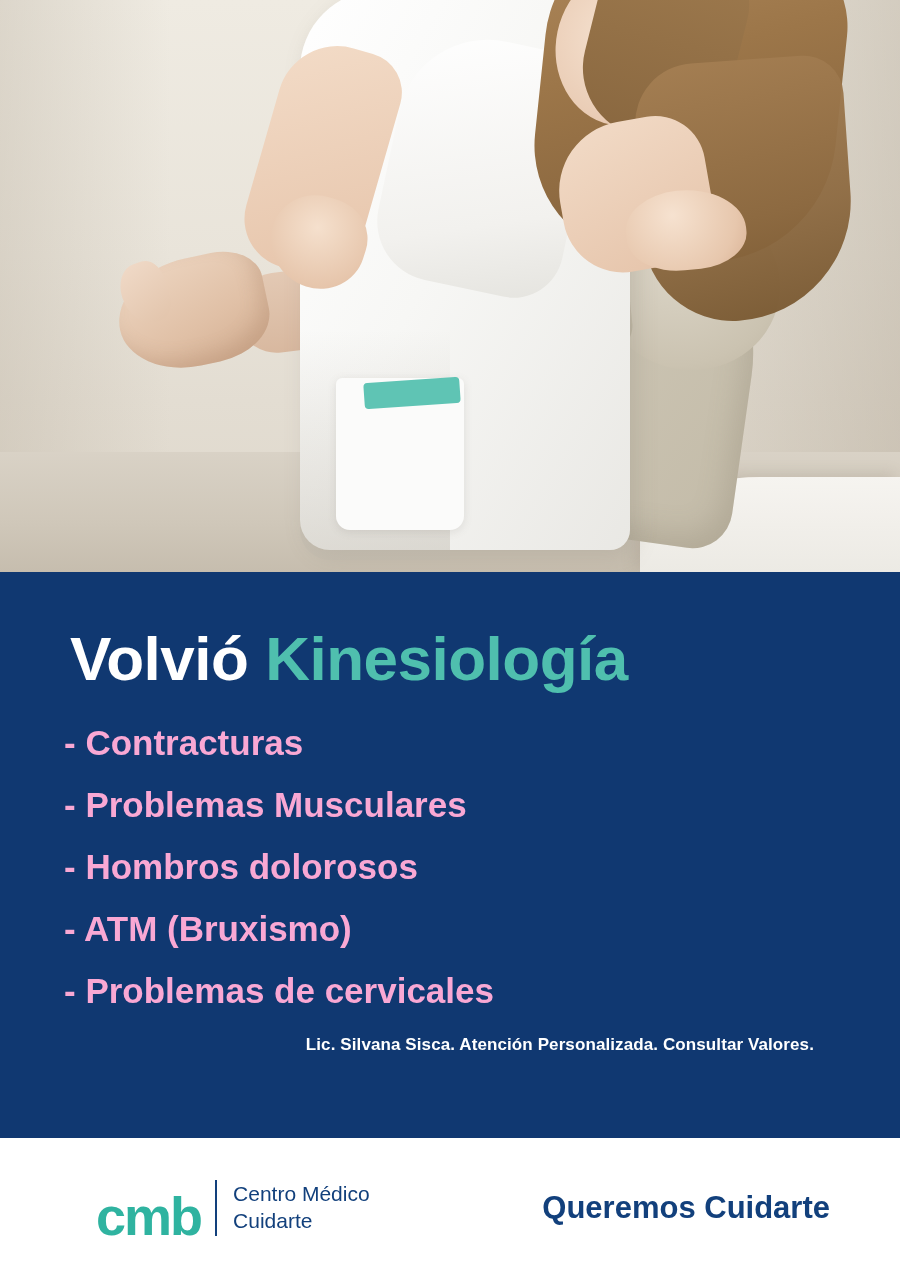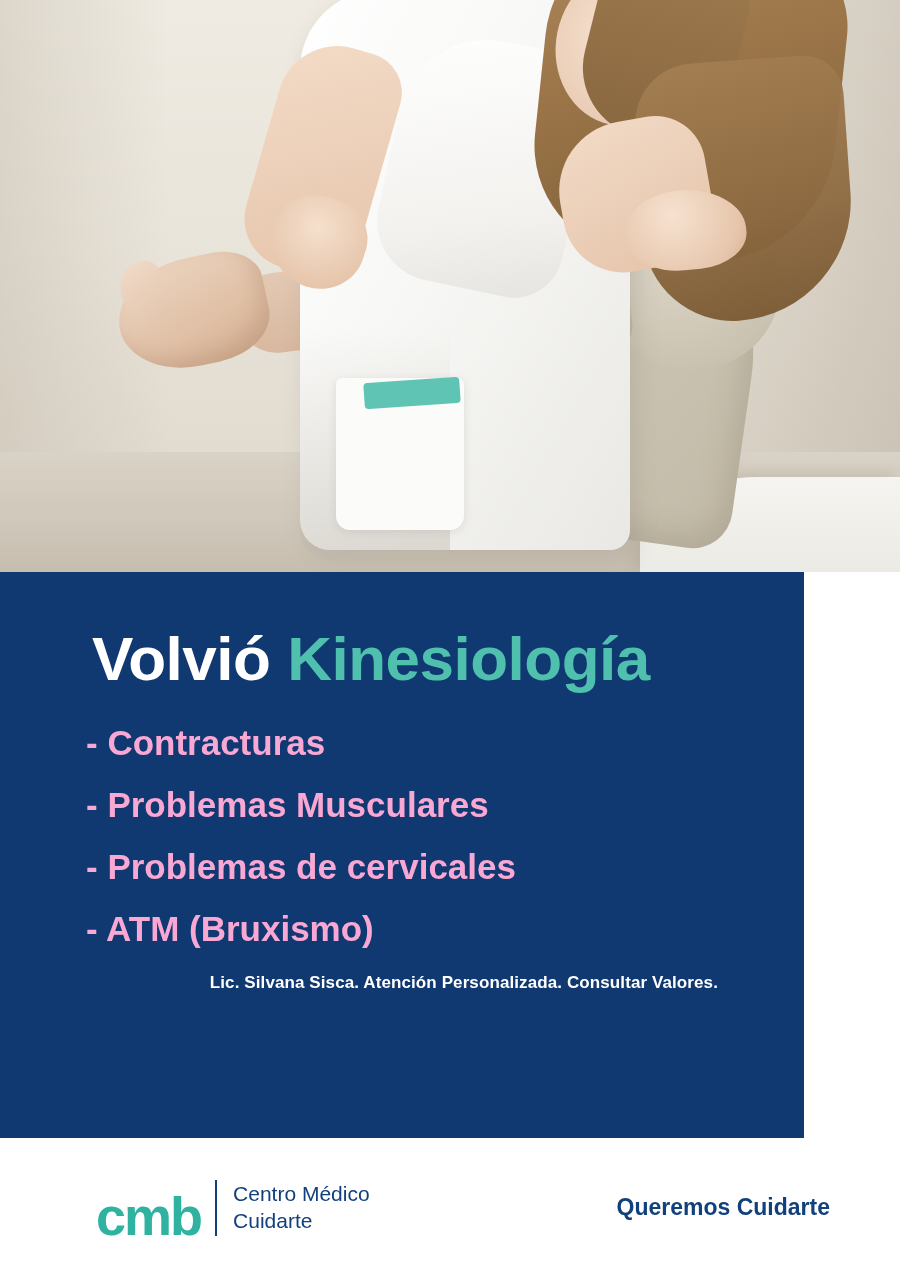--- a/index.html
+++ b/index.html
@@ -238,25 +238,25 @@
     left: 590px; top: -60px;
     width: 150px; height: 200px;
     background: linear-gradient(180deg, #9e7a4e 0%, #8a6840 100%);
     border-radius: 80px 60px 40px 70px;
     transform: rotate(14deg);
   }
 
   
   .blue-panel {
     position: relative;
-    width: 804px;
+    width: 900px;
     height: 566px;
     background: #103871;
     box-sizing: border-box;
-    padding: 54px 86px 0 86px;
+    padding: 54px 86px 0 64px;
   }
   .headline {
     font-size: 62px;
     font-weight: bold;
     color: #ffffff;
     letter-spacing: -0.5px;
     line-height: 1.05;
     margin: 0 0 34px 6px;
     white-space: nowrap;
   }
@@ -317,21 +317,21 @@
   .logo-name {
     color: #12407c;
     font-size: 21px;
     line-height: 1.25;
   }
   .logo-name div { white-space: nowrap; }
   .tagline {
     margin-left: auto;
     margin-right: 70px;
     color: #12407c;
-    font-size: 23px;
+    font-size: 31px;
     font-weight: bold;
     white-space: nowrap;
   }
 </style>
 </head>
 <body>
 
 <div class="poster">
 
   <div class="photo">
@@ -369,22 +369,23 @@
 
   <div class="blue-panel">
     <h1 class="headline">
       <span>Volvió</span>
       <span class="accent">Kinesiología</span>
     </h1>
 
     <ul class="bullets">
       <li>- Contracturas</li>
       <li>- Problemas Musculares</li>
+      <li>- Hombros dolorosos</li>
+      <li>- ATM (Bruxismo)</li>
       <li>- Problemas de cervicales</li>
-      <li>- ATM (Bruxismo)</li>
     </ul>
 
     <div class="note">Lic. Silvana Sisca. Atención Personalizada. Consultar Valores.</div>
   </div>
 
   <div class="footer">
     <div class="logo-block">
       <div class="logo-cmb">cmb</div>
       <div class="logo-divider"></div>
       <div class="logo-name">

